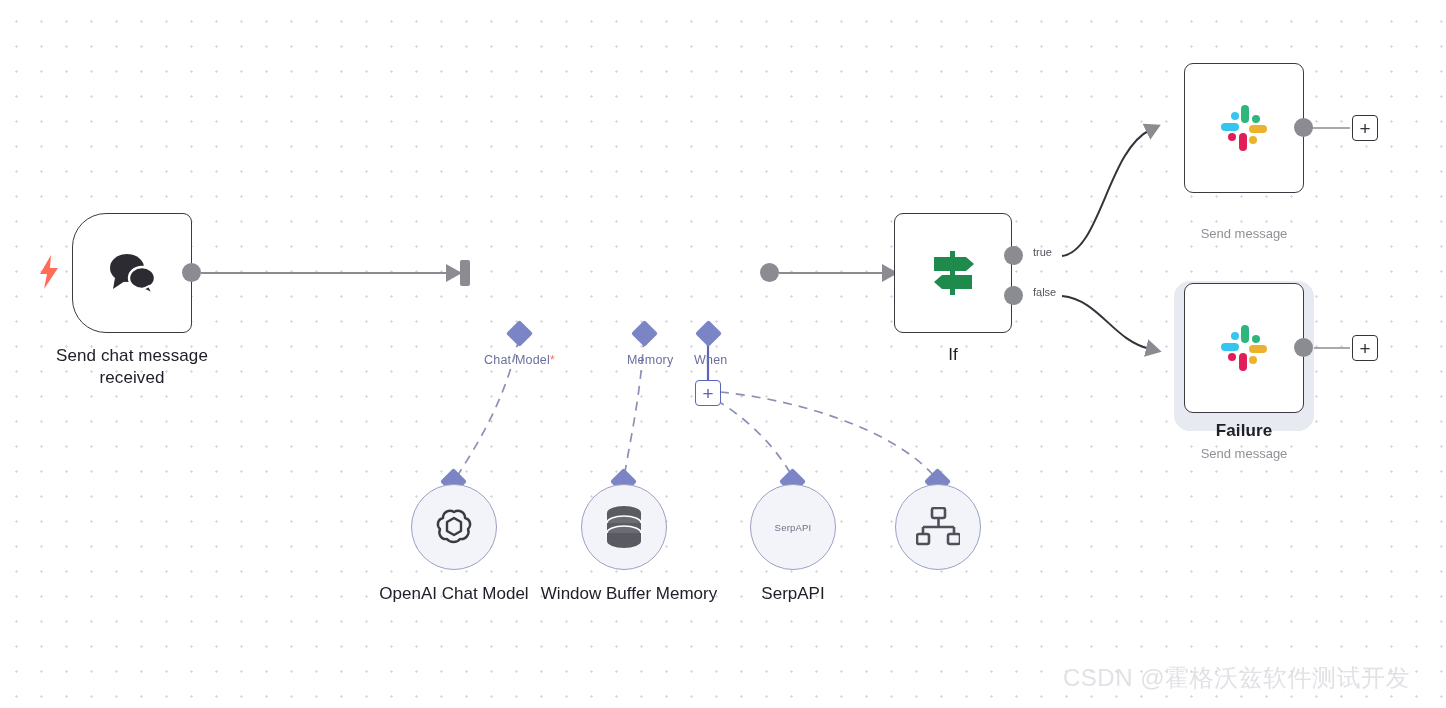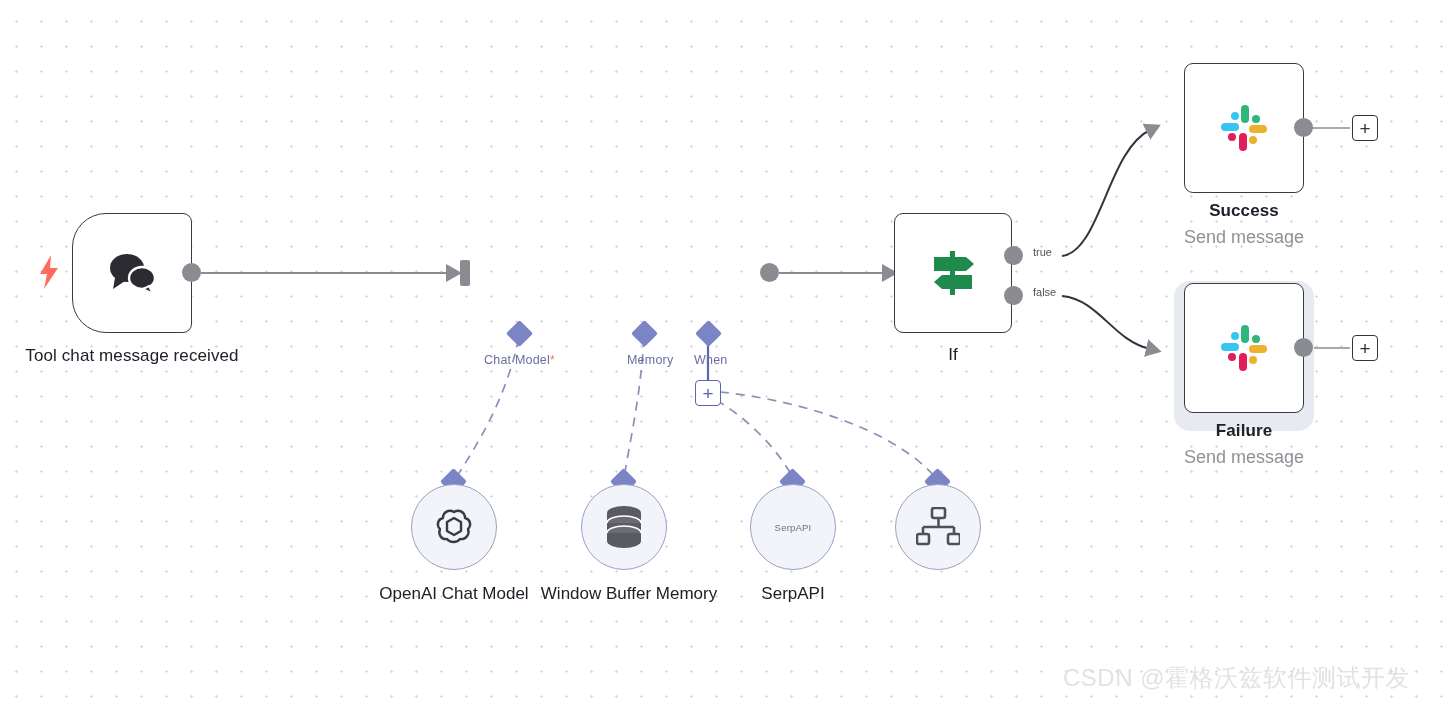--- a/index.html
+++ b/index.html
@@ -33,21 +33,21 @@
     text-align: center;
     color: #20202a;
     font-size: 17px;
     line-height: 1.32;
     letter-spacing: .1px;
   }
   .node-sublabel {
     position: absolute;
     text-align: center;
     color: #909097;
-    font-size: 18px;
+    font-size: 13px;
     line-height: 1.3;
   }
 
   
   #trigger-node {
     left: 72px; top: 213px; width: 120px; height: 120px;
     border-radius: 34px 9px 9px 34px;
   }
   #trigger-bolt {
     position: absolute; left: 38px; top: 255px;
@@ -185,21 +185,21 @@
   </div>
   <div class="node" id="trigger-node">
     <svg viewBox="0 0 54 44" width="54" height="44">
       <ellipse cx="22" cy="17" rx="17" ry="14" fill="#2b2b31"></ellipse>
       <path d="M10,27 L8,38 L20,30 Z" fill="#2b2b31"></path>
       <ellipse cx="37" cy="27" rx="13" ry="11" fill="#2b2b31" stroke="#ffffff" stroke-width="2.4"></ellipse>
       <path d="M44,35 L48,43 L38,38 Z" fill="#2b2b31" stroke="#ffffff" stroke-width="2"></path>
     </svg>
   </div>
   <div class="out-dot" style="left:182px; top:263px;"></div>
-  <div class="node-label" id="trigger-label">Tool chat message received</div>
+  <div class="node-label" id="trigger-label">Send chat message received</div>
 
   <div class="in-port" style="left:451px; top:260px;">
     <svg viewBox="0 0 22 26" width="22" height="26">
       <rect x="9" y="0" width="10" height="26" rx="2" fill="#8b8b92"></rect>
     </svg>
   </div>
   <div class="out-dot" style="left:760px; top:263px;"></div>
 
   <div class="diamond" style="left:510px; top:324px;"></div>
   <div class="port-text" style="left:484px; top:353px;">
@@ -241,21 +241,20 @@
       <rect x="24" y="4" width="8" height="18" rx="4" fill="#2EB67D"></rect>
       <rect x="35" y="14" width="8" height="8" rx="4" fill="#2EB67D"></rect>
       <rect x="32" y="24" width="18" height="8" rx="4" fill="#ECB22E"></rect>
       <rect x="32" y="35" width="8" height="8" rx="4" fill="#ECB22E"></rect>
       <rect x="22" y="32" width="8" height="18" rx="4" fill="#E01E5A"></rect>
       <rect x="11" y="32" width="8" height="8" rx="4" fill="#E01E5A"></rect>
     </svg>
   </div>
   <div class="out-dot" style="left:1294px; top:118px;"></div>
   <div class="plus-box" style="left:1352px; top:115px;">+</div>
-  <div class="node-label" id="success-label">Success</div>
   <div class="node-sublabel" id="success-sublabel">Send message</div>
 
   <div id="failure-halo"></div>
   <div class="in-port" style="left:1177px; top:335px;">
     <svg viewBox="0 0 22 26" width="22" height="26">
       <rect x="9" y="0" width="10" height="26" rx="2" fill="#8b8b92"></rect>
     </svg>
   </div>
   <div class="node" id="failure-node">
     <svg viewBox="0 0 54 54" width="54" height="54">

